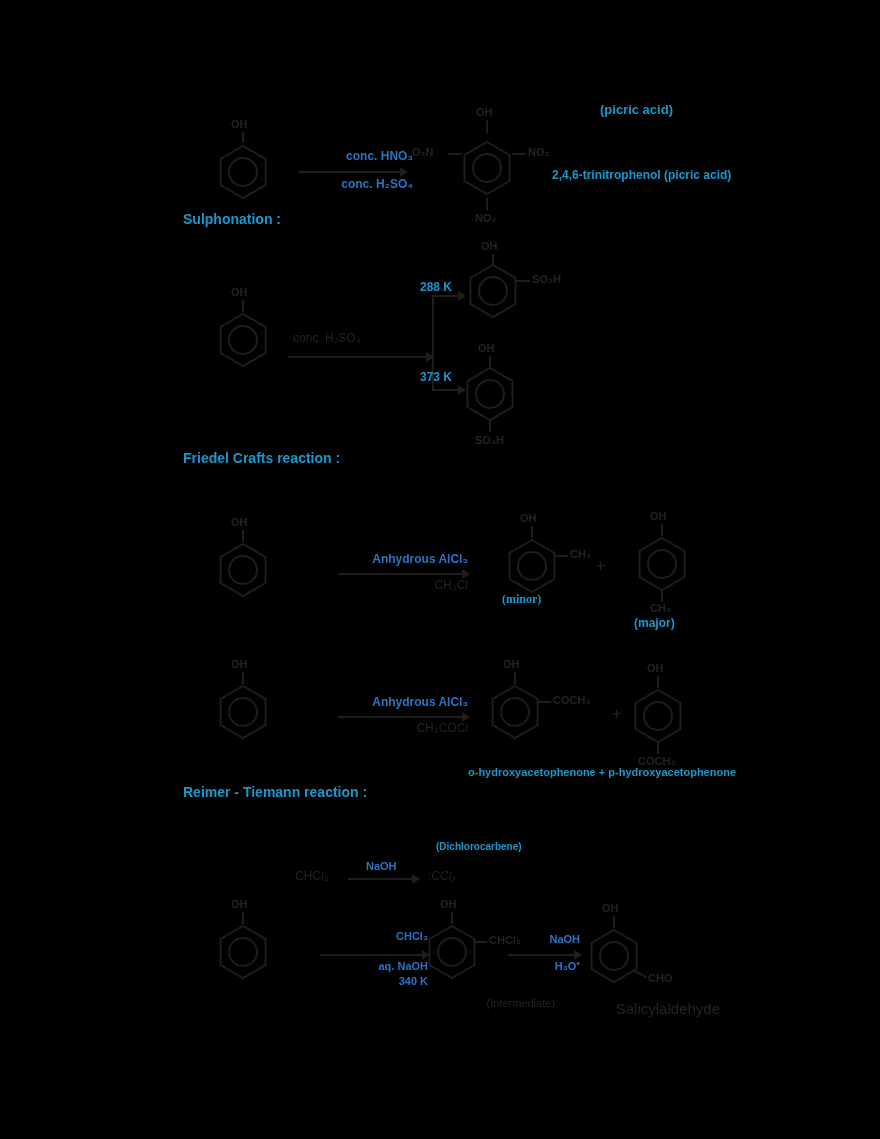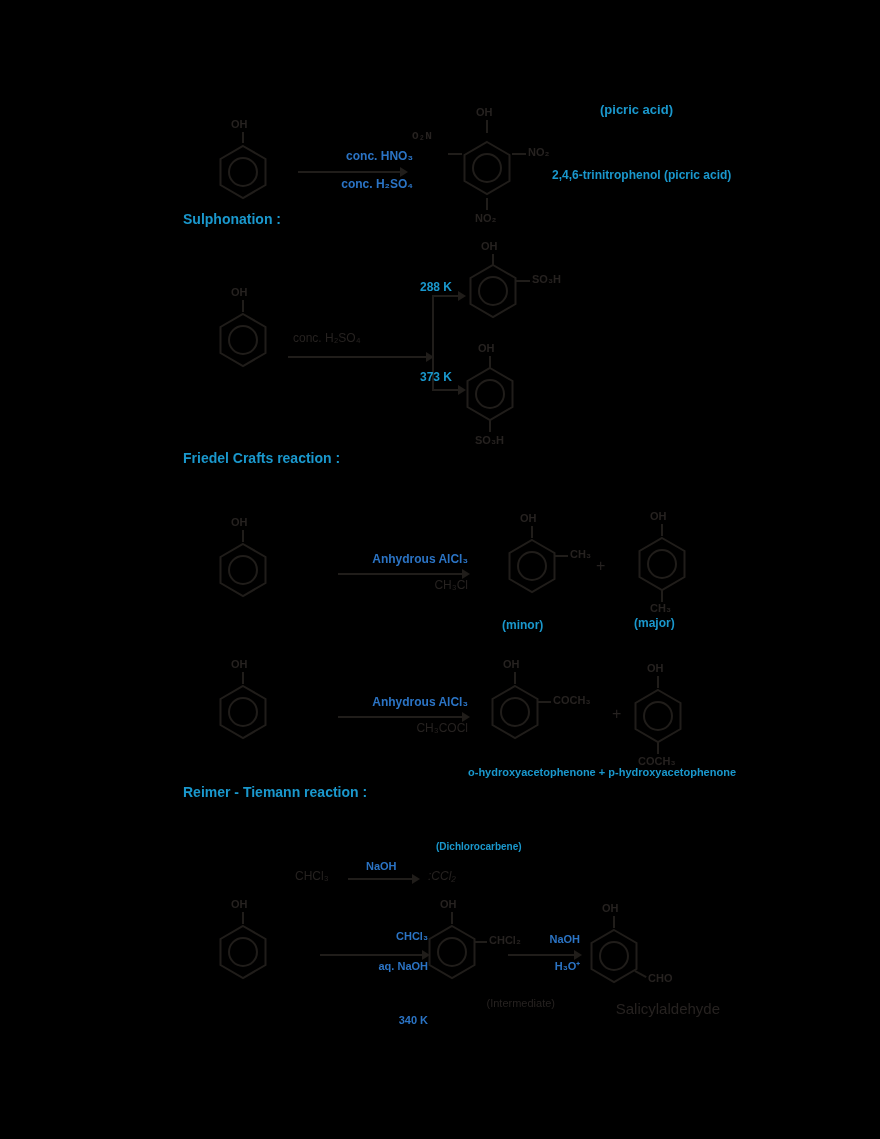--- a/index.html
+++ b/index.html
@@ -36,21 +36,21 @@
   <span class="t b ctr" style="left:293px;top:150px;width:120px;">conc. HNO₃</span>
   <span class="t b ctr" style="left:293px;top:178px;width:120px;">conc. H₂SO₄</span>
 
   <span class="t grp" style="left:476px;top:106px;">OH</span>
   <div class="bond" style="left:486px;top:120px;height:13px;"></div>
   <svg class="ring" style="left:457px;top:138px;" width="60" height="60" viewBox="0 0 60 60">
       <polygon points="30,4 52.5,17 52.5,43 30,56 7.5,43 7.5,17"></polygon>
       <circle cx="30" cy="30" r="14"></circle>
     </svg>
   <div class="bondh" style="left:448px;top:153px;width:14px;"></div>
-  <span class="t grp" style="left:412px;top:130px;font-family:Liberation Mono, monospace;">O₂N</span>
+  <span class="t grp" style="left:412px;top:146px;">O₂N</span>
   <div class="bondh" style="left:512px;top:153px;width:14px;"></div>
   <span class="t grp" style="left:528px;top:146px;">NO₂</span>
   <div class="bond" style="left:486px;top:198px;height:12px;"></div>
   <span class="t grp" style="left:475px;top:212px;">NO₂</span>
 
   <span class="t c" style="left:600px;top:103px;font-size:13px;">(picric acid)</span>
   <span class="t c" style="left:552px;top:169px;">2,4,6-trinitrophenol (picric acid)</span>
 
   <span class="t h" style="left:183px;top:211px;">Sulphonation :</span>
 
@@ -102,21 +102,21 @@
   <span class="t d ctr" style="left:338px;top:579px;width:130px;">CH₃Cl</span>
 
   <span class="t grp" style="left:520px;top:512px;">OH</span>
   <div class="bond" style="left:531px;top:526px;height:12px;"></div>
   <svg class="ring" style="left:502px;top:536px;" width="60" height="60" viewBox="0 0 60 60">
       <polygon points="30,4 52.5,17 52.5,43 30,56 7.5,43 7.5,17"></polygon>
       <circle cx="30" cy="30" r="14"></circle>
     </svg>
   <div class="bondh" style="left:555px;top:555px;width:13px;"></div>
   <span class="t grp" style="left:570px;top:548px;">CH₃</span>
-  <span class="t c" style="left:502px;top:619px;">(minor)</span>
+  <span class="t c" style="left:502px;top:593px;font-family:Liberation Serif, serif;">(minor)</span>
 
   <span class="t d" style="left:596px;top:557px;font-size:16px;">+</span>
 
   <span class="t grp" style="left:650px;top:510px;">OH</span>
   <div class="bond" style="left:661px;top:524px;height:12px;"></div>
   <svg class="ring" style="left:632px;top:534px;" width="60" height="60" viewBox="0 0 60 60">
       <polygon points="30,4 52.5,17 52.5,43 30,56 7.5,43 7.5,17"></polygon>
       <circle cx="30" cy="30" r="14"></circle>
     </svg>
   <div class="bond" style="left:661px;top:590px;height:12px;"></div>
@@ -167,21 +167,21 @@
   <span class="t grp" style="left:231px;top:898px;">OH</span>
   <div class="bond" style="left:242px;top:912px;height:12px;"></div>
   <svg class="ring" style="left:213px;top:922px;" width="60" height="60" viewBox="0 0 60 60">
       <polygon points="30,4 52.5,17 52.5,43 30,56 7.5,43 7.5,17"></polygon>
       <circle cx="30" cy="30" r="14"></circle>
     </svg>
 
   <div class="arrow" style="left:320px;top:954px;width:108px;"></div>
   <span class="t b ctr" style="left:320px;top:930px;width:108px;font-size:11px;">CHCl₃</span>
   <span class="t b ctr" style="left:320px;top:960px;width:108px;font-size:11px;">aq. NaOH</span>
-  <span class="t b ctr" style="left:320px;top:975px;width:108px;font-size:11px;margin-top:39px;">340 K</span>
+  <span class="t b ctr" style="left:320px;top:975px;width:108px;font-size:11px;">340 K</span>
 
   <span class="t grp" style="left:440px;top:898px;">OH</span>
   <div class="bond" style="left:451px;top:912px;height:12px;"></div>
   <svg class="ring" style="left:422px;top:922px;" width="60" height="60" viewBox="0 0 60 60">
       <polygon points="30,4 52.5,17 52.5,43 30,56 7.5,43 7.5,17"></polygon>
       <circle cx="30" cy="30" r="14"></circle>
     </svg>
   <div class="bondh" style="left:475px;top:941px;width:12px;"></div>
   <span class="t grp" style="left:489px;top:934px;">CHCl₂</span>
   <span class="t d ctr" style="left:425px;top:997px;width:130px;font-size:11px;">(Intermediate)</span>

